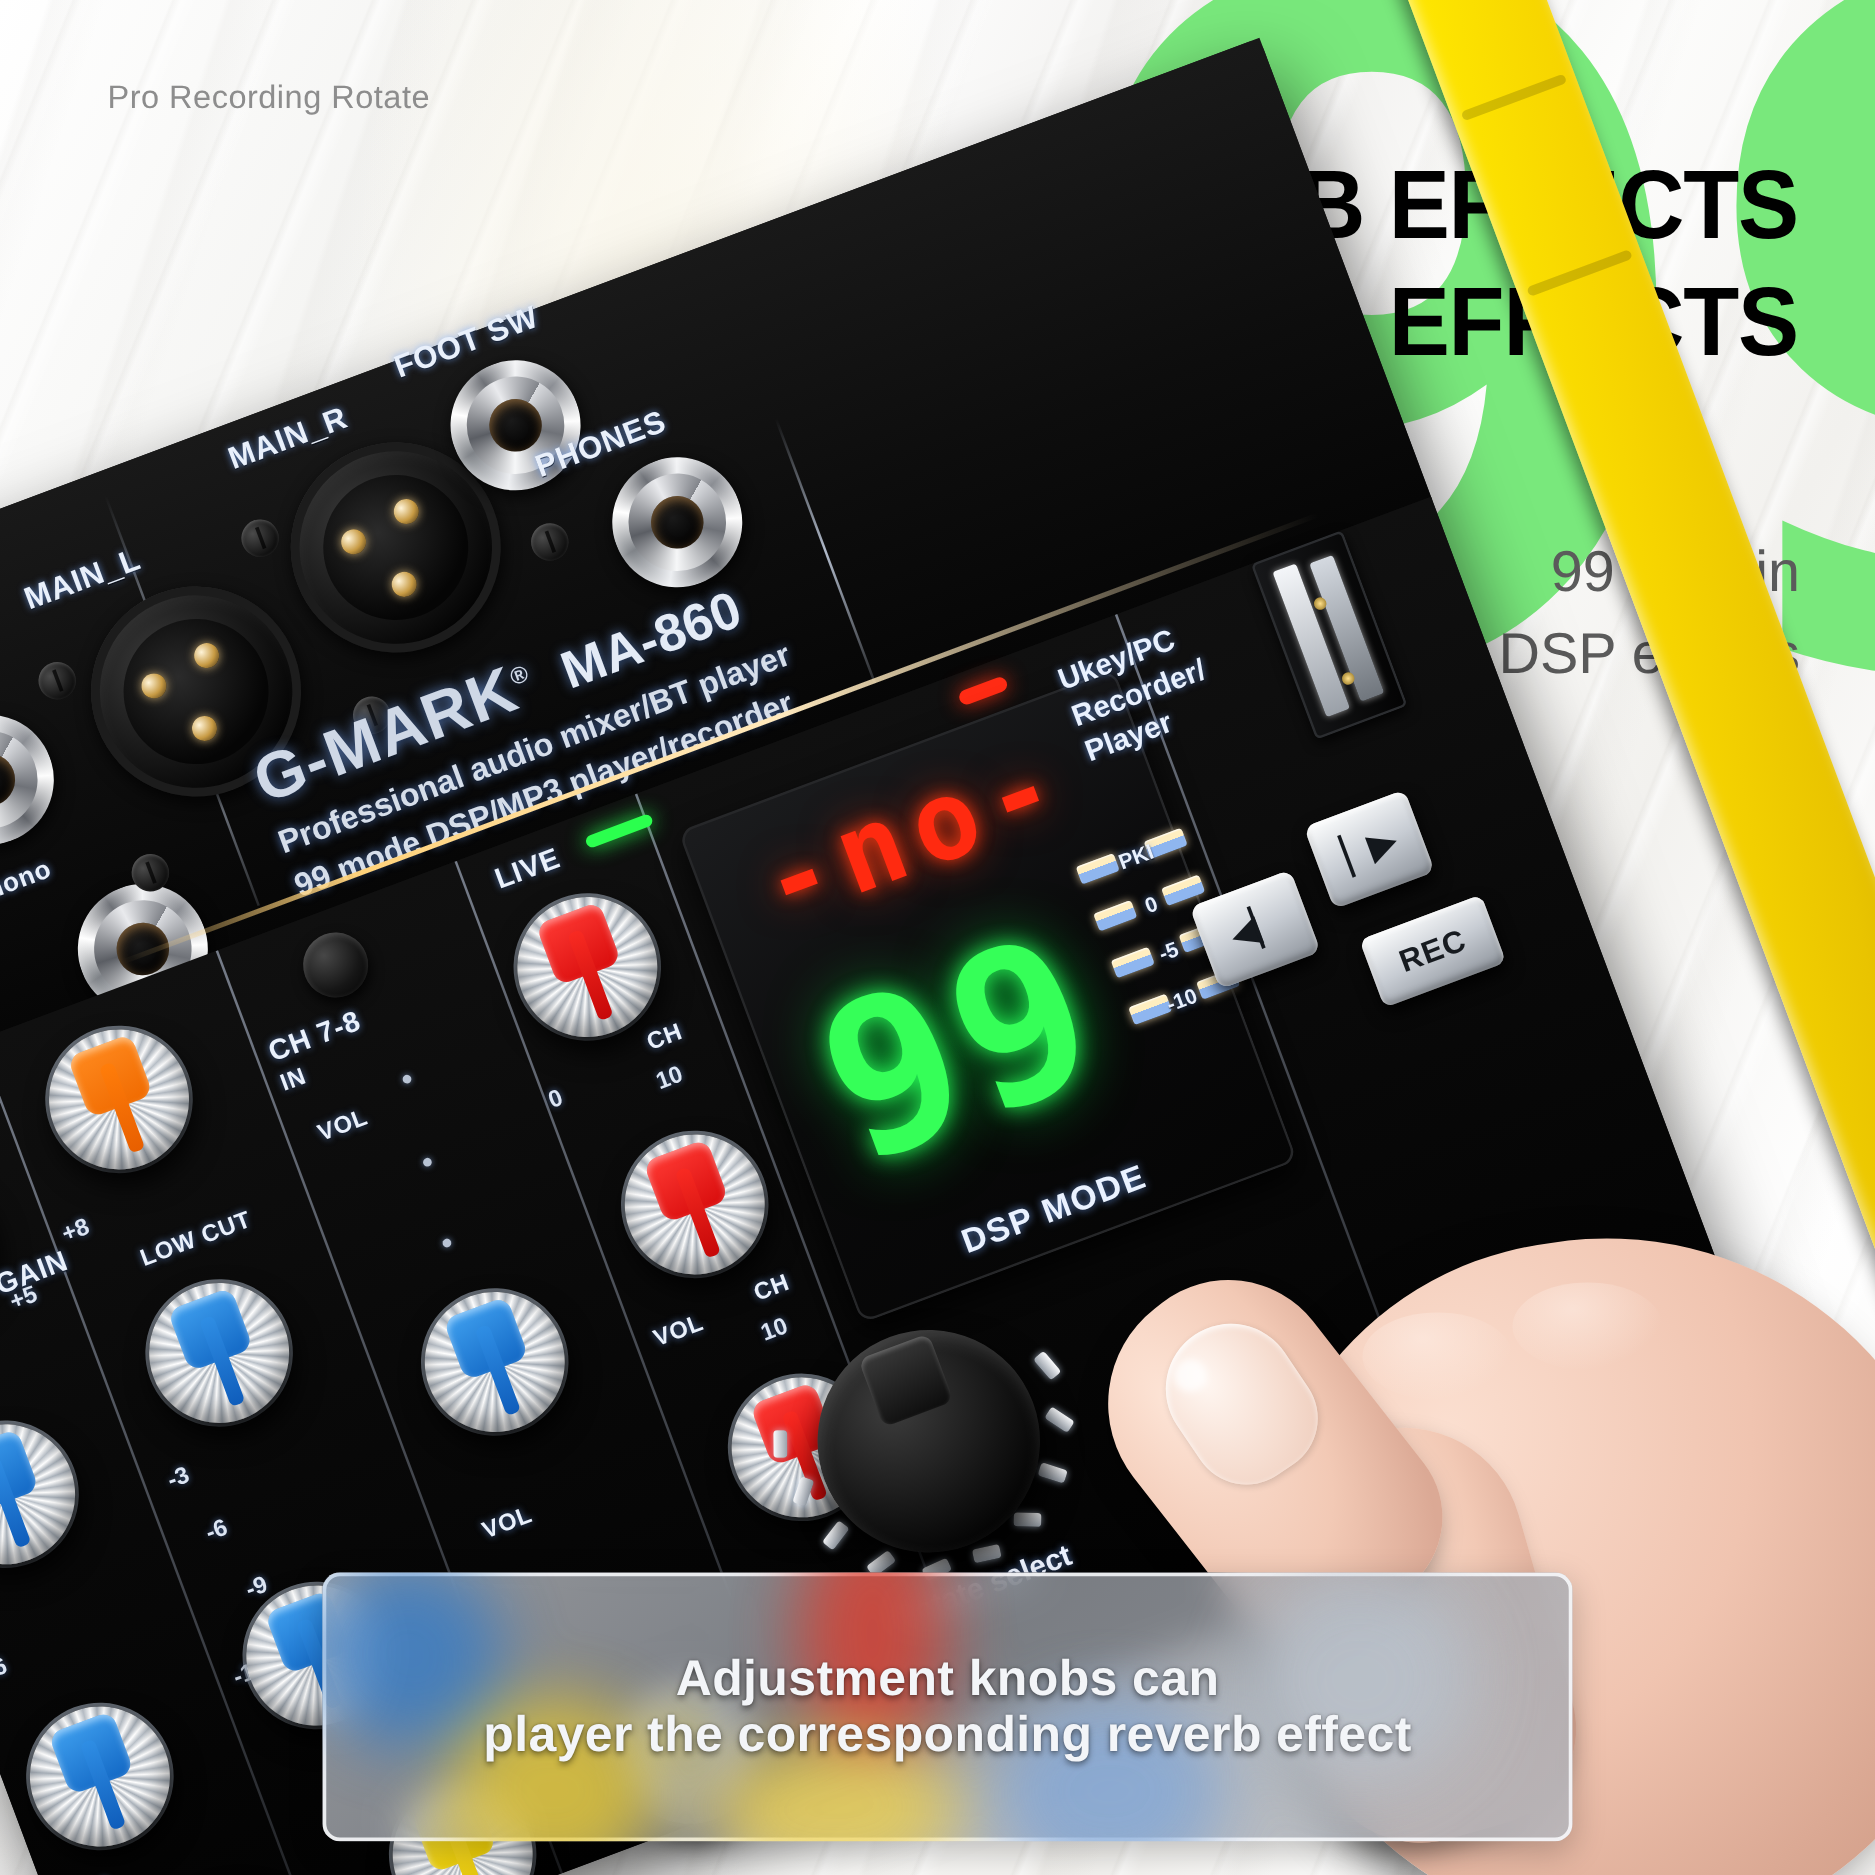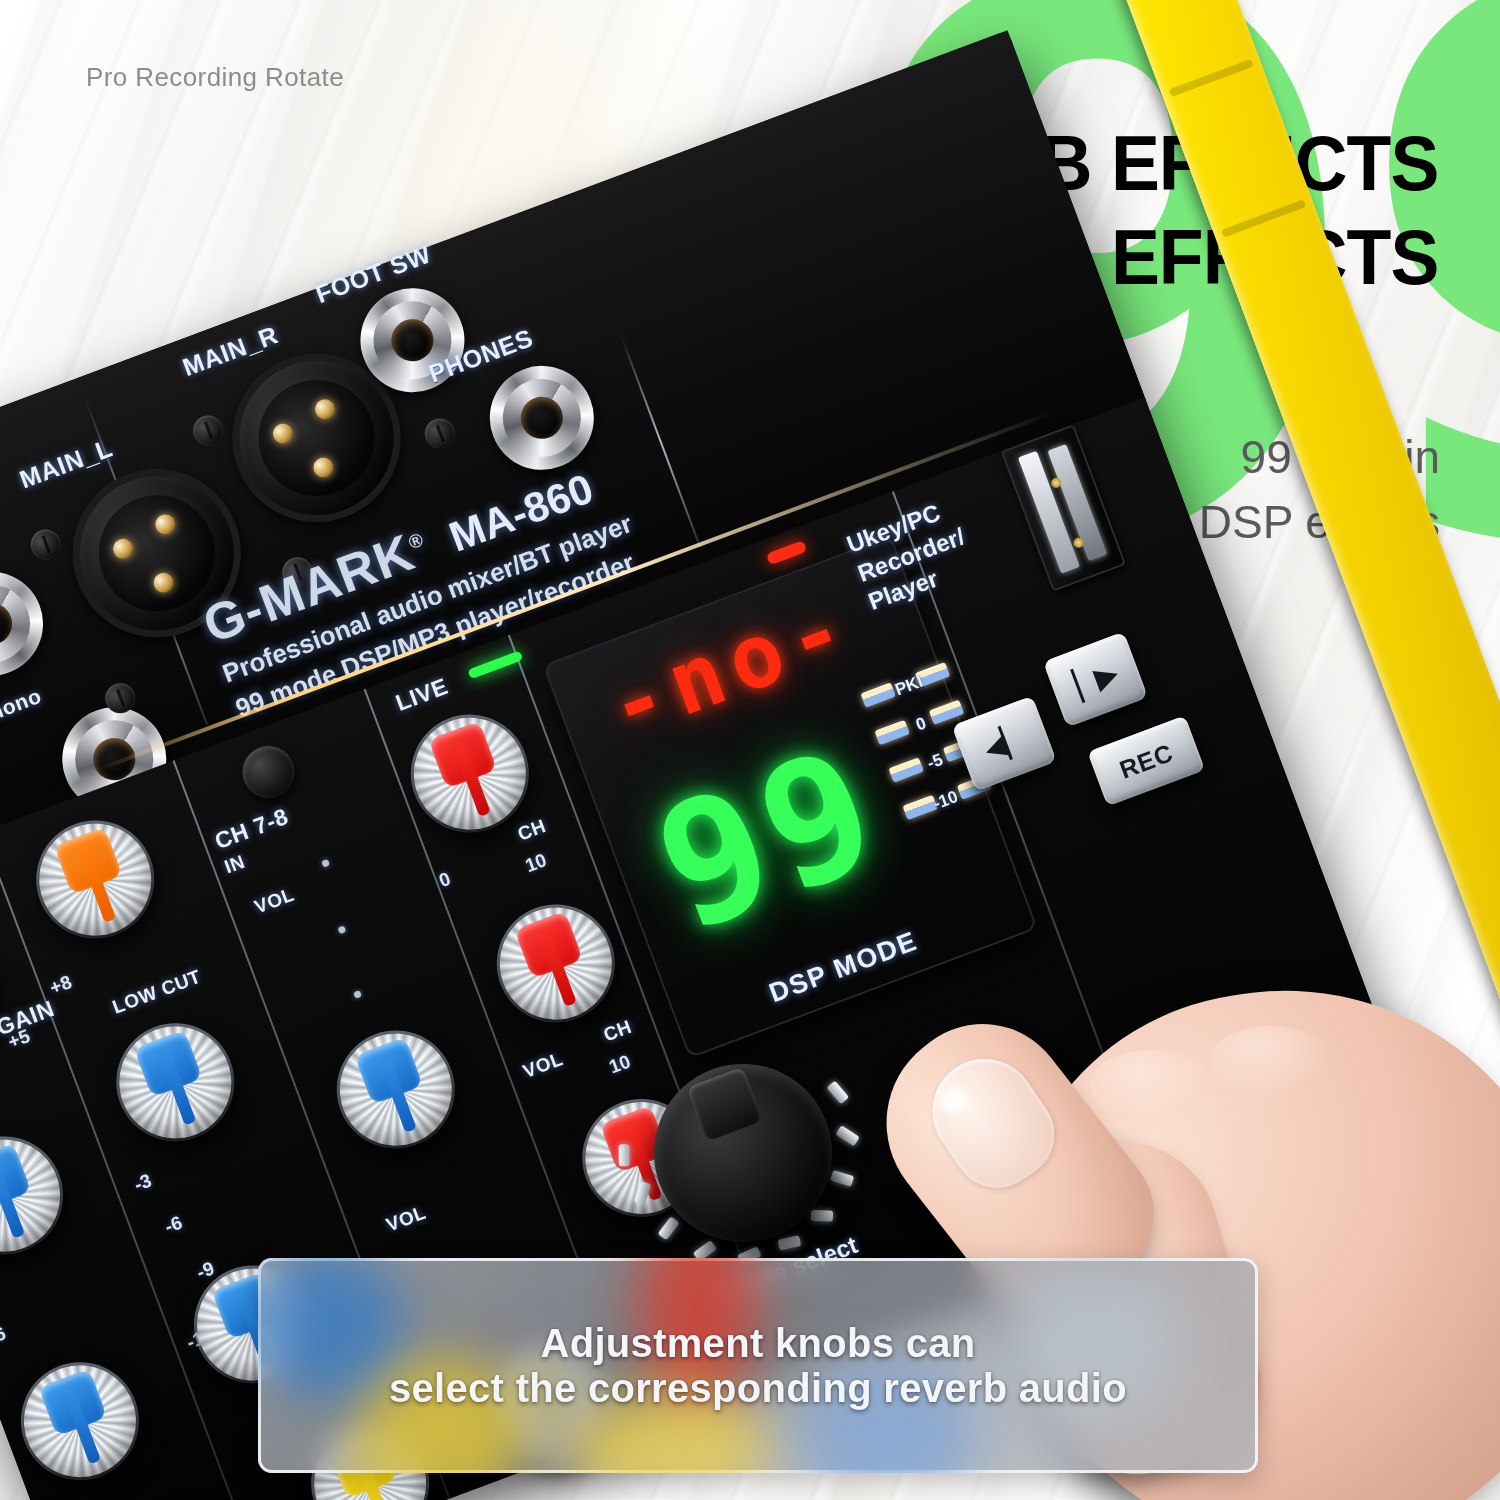--- a/index.html
+++ b/index.html
@@ -540,17 +540,17 @@
     <div class="blobs">
       <div class="blob" style="left:14px;top:10px;width:150px;height:150px;background:#2f79c8;"></div>
       <div class="blob" style="left:120px;top:120px;width:170px;height:150px;background:#e8c92c;"></div>
       <div class="blob" style="left:400px;top:-26px;width:120px;height:190px;background:#e03a2a;"></div>
       <div class="blob" style="left:560px;top:120px;width:180px;height:150px;background:#7fa6d8;"></div>
       <div class="blob" style="left:760px;top:20px;width:180px;height:170px;background:#b9c3ce;"></div>
       <div class="blob" style="left:330px;top:150px;width:200px;height:120px;background:#f0d24a;"></div>
     </div>
     <div class="banner-txt">
       <div>Adjustment knobs can</div>
-      <div>select the corresponding reverb audio</div>
+      <div>player the corresponding reverb effect</div>
     </div>
   </div>
 
 </div>
 
 </body></html>

